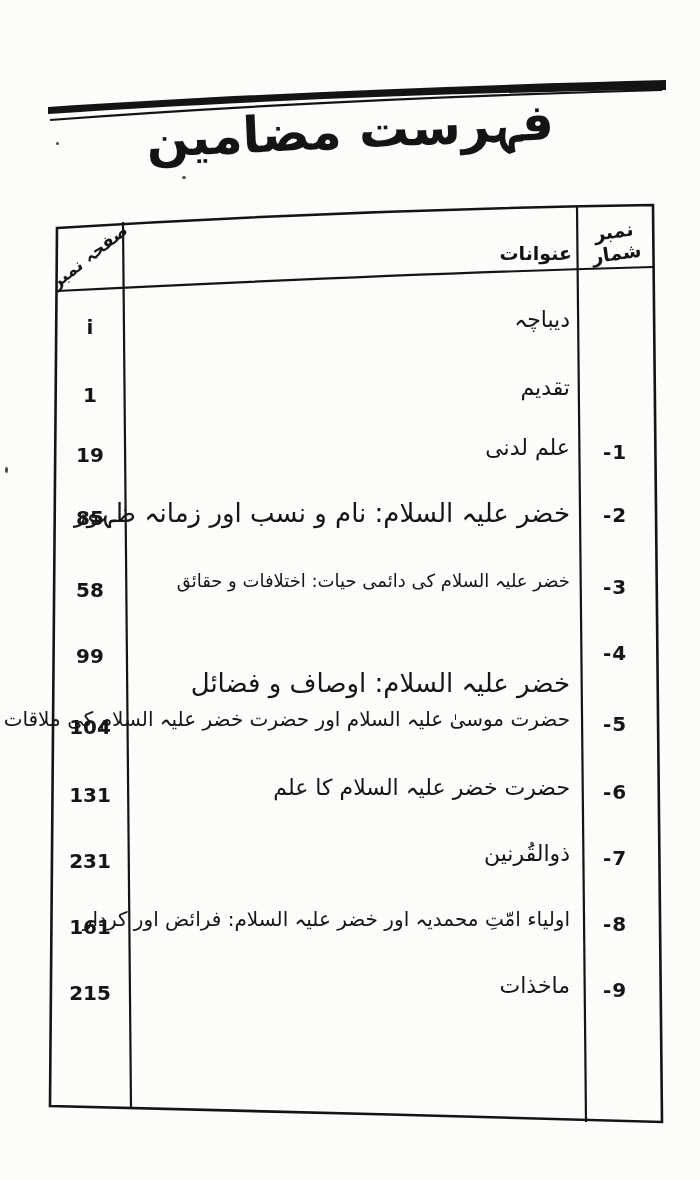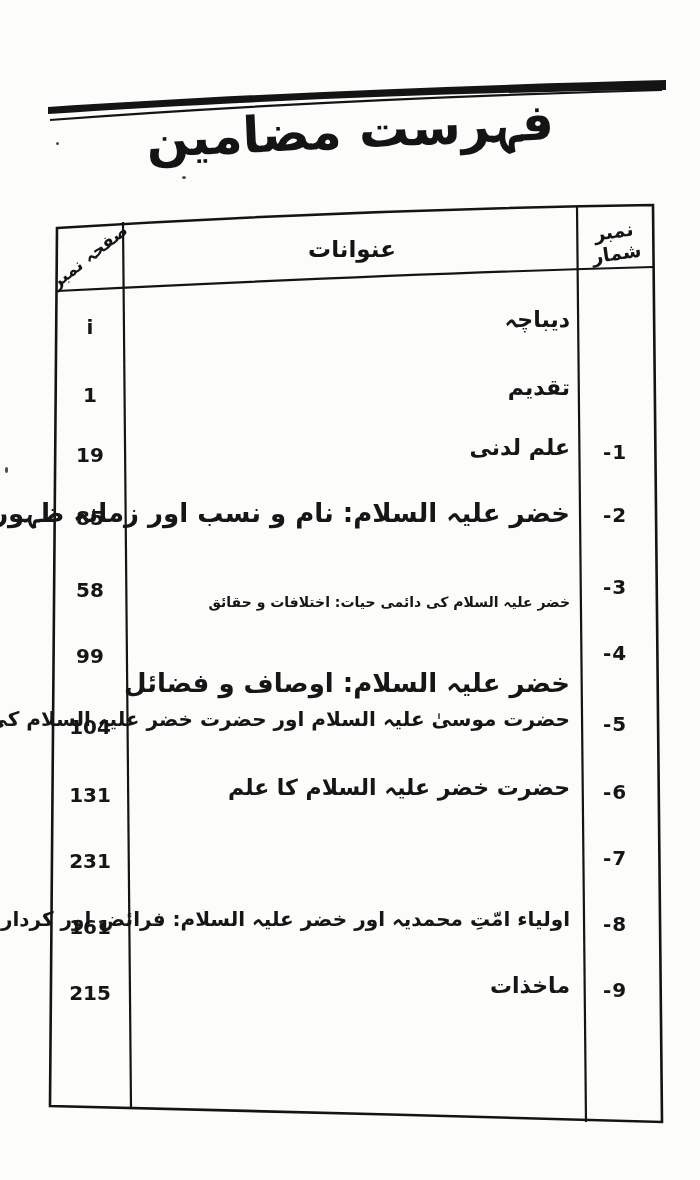--- a/index.html
+++ b/index.html
@@ -10,31 +10,31 @@
 
   .doc-title{
     left:0;top:102px;width:700px;text-align:center;
     font-size:50px;font-weight:bold;letter-spacing:-1px;
     transform:rotate(-2.5deg);direction:rtl;
   }
 
   .hdr{font-weight:bold;}
   .hdr-page{left:46px;top:224px;width:86px;height:64px;display:flex;align-items:center;justify-content:center;}
   .hdr-page .rot{display:inline-block;transform:rotate(-38deg);font-size:17px;font-weight:bold;direction:rtl;white-space:nowrap;}
-  .hdr-titles{left:132px;top:236px;width:440px;text-align:center;font-size:23px;direction:rtl;}
+  .hdr-titles{left:132px;top:242px;width:440px;text-align:right;font-size:19px;direction:rtl;}
   .hdr-serial{left:578px;top:220px;width:74px;text-align:center;font-size:19px;transform:rotate(-8deg);direction:rtl;}
 
   .row{position:absolute;left:0;width:700px;height:44px;z-index:2;}
   .cell{position:absolute;white-space:nowrap;}
   .cell-title{right:130px;top:0;width:440px;text-align:right;direction:rtl;
-    font-size:22px;font-weight:bold;}
+    font-size:22px;font-weight:normal;}
   .cell-page{left:57px;top:8px;width:66px;text-align:center;font-size:20px;font-weight:bold;direction:ltr;}
   .cell-serial{left:580px;top:5px;width:70px;text-align:center;font-size:20px;font-weight:bold;direction:ltr;letter-spacing:1px;}
   .t-19{font-size:26px;}
-  .t-18{font-size:14px;margin-top:24px;}
+  .t-18{font-size:18px;}
   .t-16{font-size:20px;}
   .t-21{font-size:26px;margin-top:32px;}
 
   .speck{position:absolute;background:#4a4a48;border-radius:50%;z-index:1;}
 </style>
 </head>
 <body>
 
 <div class="page">
 
@@ -105,20 +105,21 @@
     <span class="cell cell-serial">-5</span>
   </div>
 
   <div class="row" style="top:775px;">
     <span class="cell cell-title">حضرت خضر علیہ السلام کا علم</span>
     <span class="cell cell-page">131</span>
     <span class="cell cell-serial">-6</span>
   </div>
 
   <div class="row" style="top:841px;">
+    <span class="cell cell-title">ذوالقُرنین</span>
     <span class="cell cell-page">231</span>
     <span class="cell cell-serial">-7</span>
   </div>
 
   <div class="row" style="top:907px;">
     <span class="cell cell-title t-16">اولیاء امّتِ محمدیہ اور خضر علیہ السلام: فرائض اور کردار</span>
     <span class="cell cell-page">161</span>
     <span class="cell cell-serial">-8</span>
   </div>
 

